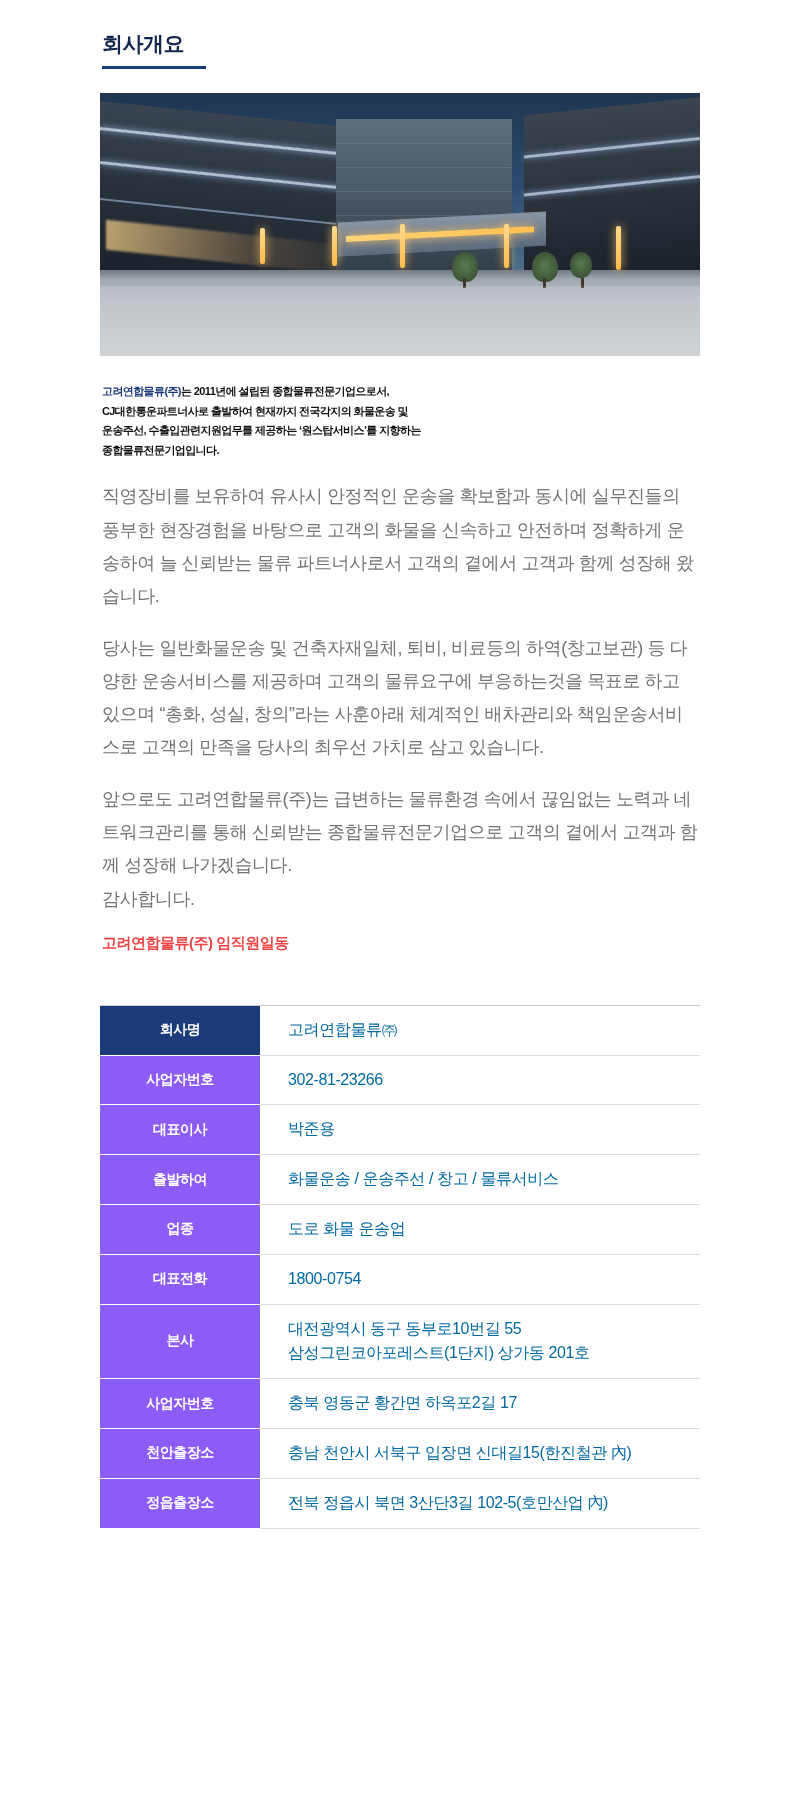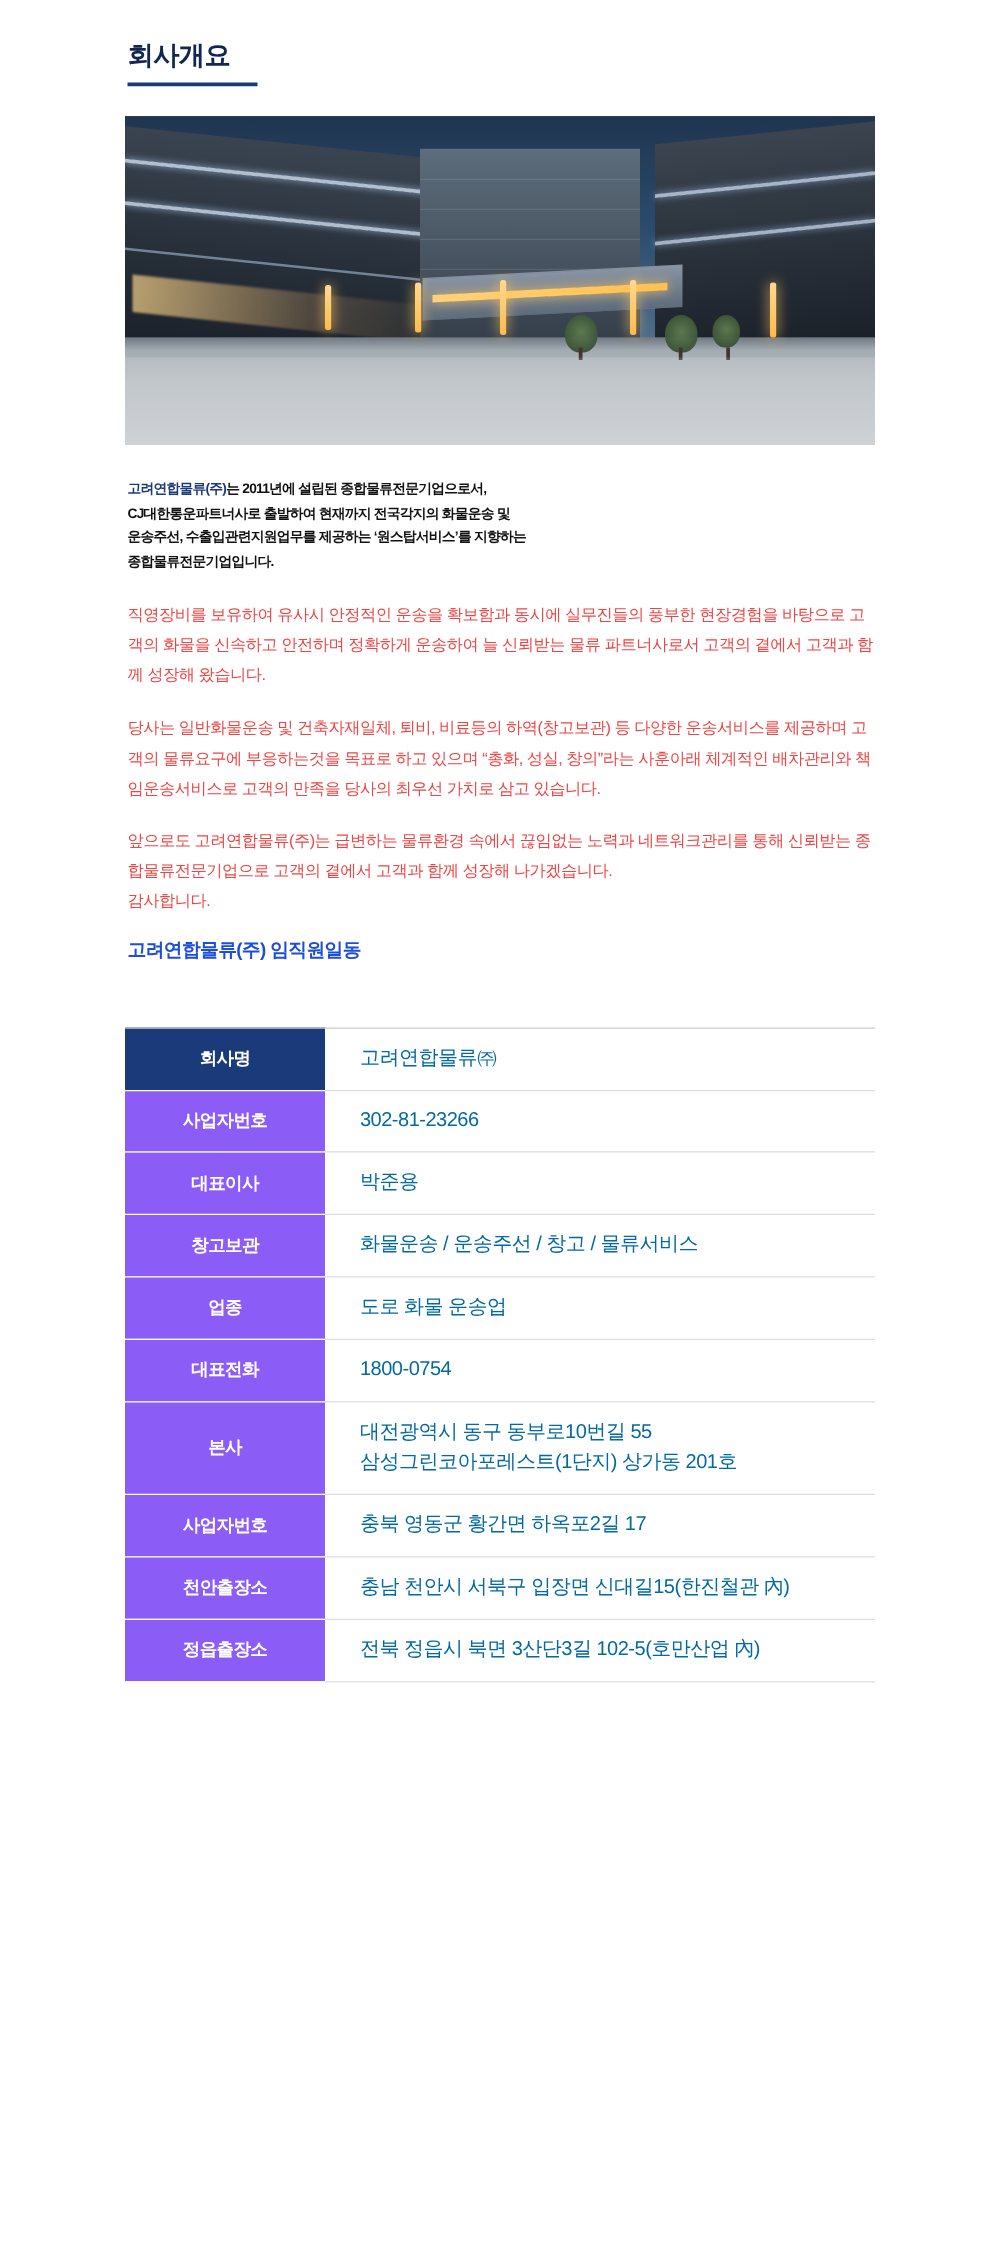--- a/index.html
+++ b/index.html
@@ -137,30 +137,30 @@
   .lead {
     font-size: 11px;
     line-height: 1.78;
     color: #111111;
     font-weight: bold;
     letter-spacing: -0.6px;
     margin: 0 0 20px 2px;
   }
   .lead .brand { color: #1b3a7a; }
   .body-p {
-    font-size: 13px;
+    font-size: 18px;
     line-height: 1.85;
-    color: #ef4444;
+    color: #737373;
     letter-spacing: -0.4px;
     margin: 0 0 18px 2px;
   }
   .sign {
     font-size: 15px;
     font-weight: bold;
-    color: #1d4ed8;
+    color: #ef4444;
     letter-spacing: -0.5px;
     margin: 16px 0 0 2px;
   }
 
   
   .info-table {
     width: 600px;
     border-collapse: collapse;
     margin: 52px 0 40px 0;
     table-layout: fixed;
@@ -256,21 +256,21 @@
         </tr>
         <tr>
           <th>사업자번호</th>
           <td>302-81-23266</td>
         </tr>
         <tr>
           <th>대표이사</th>
           <td>박준용</td>
         </tr>
         <tr>
-          <th>창고보관</th>
+          <th>출발하여</th>
           <td>화물운송 / 운송주선 / 창고 / 물류서비스</td>
         </tr>
         <tr>
           <th>업종</th>
           <td>도로 화물 운송업</td>
         </tr>
         <tr>
           <th>대표전화</th>
           <td>1800-0754</td>
         </tr>

